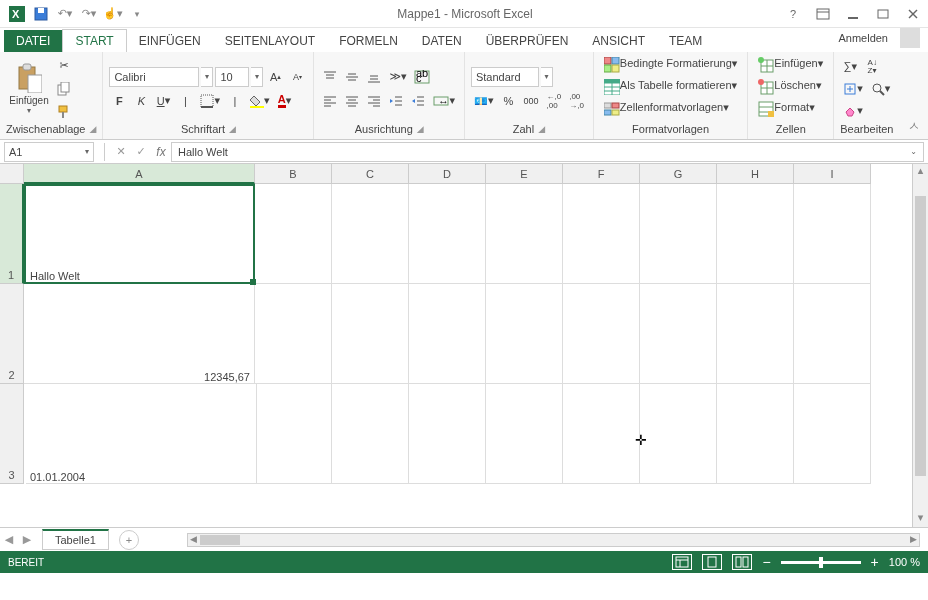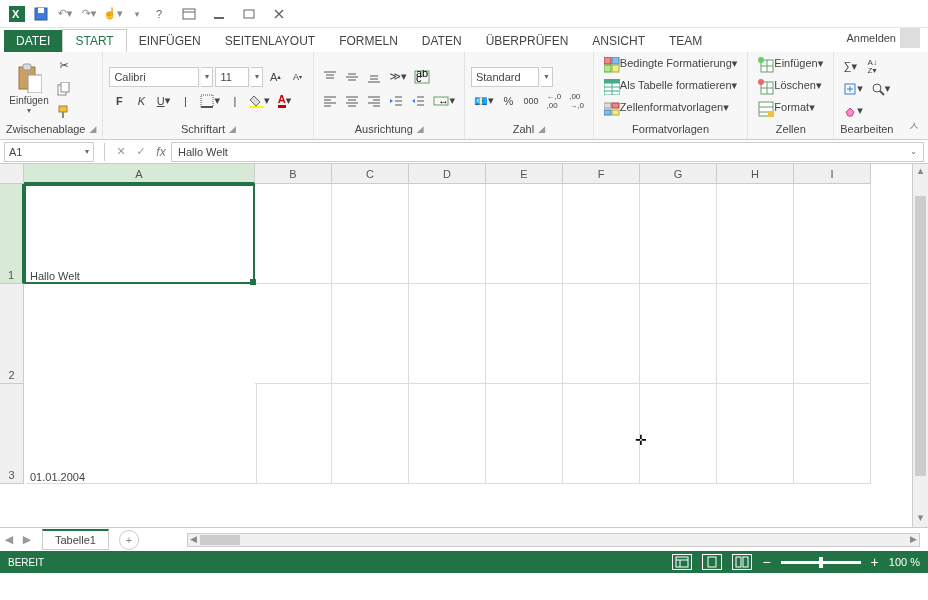--- a/index.html
+++ b/index.html
@@ -7,21 +7,21 @@
 .titlebar{height:28px;background:#fff;display:flex;align-items:center;padding:0 4px;border-bottom:1px solid #e5e5e5}
 .titlebar .qat{display:flex;align-items:center;gap:2px;margin-left:2px}
 .qat-btn{width:22px;height:22px;display:flex;align-items:center;justify-content:center;cursor:pointer}
 .titlebar .title{flex:1;text-align:center;font-size:12px;color:#666}
 .titlebar .winctl{display:flex;gap:8px;align-items:center}
 .winctl-btn{width:22px;height:22px;display:flex;align-items:center;justify-content:center;cursor:pointer;color:#666}
 .tabs{height:24px;display:flex;align-items:flex-end;background:#fff;padding-left:4px}
 .tab{padding:4px 12px;font-size:12px;text-transform:uppercase;cursor:pointer;color:#444}
 .tab.file{background:#217346;color:#fff}
 .tab.active{background:#fff;border:1px solid #ccc;border-bottom:none;color:#217346}
-.tabs .anmelden{margin-left:auto;padding:4px 8px;display:flex;align-items:center;gap:4px}
+.tabs .anmelden{margin-left:auto;padding:4px 8px;display:flex;align-items:center;gap:12px}
 .avatar{width:20px;height:20px;background:#ddd;display:inline-block}
 .ribbon{height:88px;background:#f7f7f7;border-bottom:1px solid #ccc;display:flex;position:relative}
 .group{display:flex;flex-direction:column;padding:2px 6px;border-right:1px solid #e3e3e3;height:100%}
 .group-body{flex:1;display:flex;align-items:center;gap:2px}
 .group-label{text-align:center;font-size:10px;color:#777;padding-bottom:2px;display:flex;justify-content:center;align-items:center;gap:4px}
 .group-label .launcher{font-size:9px;color:#999}
 .big-btn{display:flex;flex-direction:column;align-items:center;justify-content:center;width:46px;height:66px;cursor:pointer}
 .big-btn .lbl{font-size:10px;margin-top:2px}
 .col{display:flex;flex-direction:column;gap:3px;justify-content:center}
 .row{display:flex;gap:2px;align-items:center}
@@ -86,20 +86,21 @@
         <svg width="14" height="14">
           <rect x="1" y="1" width="12" height="12" fill="#3b7dd8" stroke="#2c5aa0"></rect>
           <rect x="4" y="1" width="6" height="5" fill="#fff"></rect>
         </svg>
       </div>
     <div class="qat-btn" style="color:#888">↶▾</div>
     <div class="qat-btn" style="color:#888">↷▾</div>
     <div class="qat-btn" style="color:#888">☝▾</div>
     <div class="qat-btn" style="color:#888;font-size:9px">▾</div>
   </div>
+  <div class="title">Mappe1 - Microsoft Excel</div>
   <div class="winctl">
     <div class="winctl-btn">?</div>
     <div class="winctl-btn">
         <svg width="14" height="12">
           <rect x="1" y="1" width="12" height="10" fill="none" stroke="#666"></rect>
           <line x1="1" y1="4" x2="13" y2="4" stroke="#666"></line>
         </svg>
       </div>
     <div class="winctl-btn">
         <svg width="12" height="12">
@@ -170,21 +171,21 @@
         <span class="launcher">◢</span>
       </div>
   </div>
 
   <div class="group">
     <div class="group-body">
         <div class="col" style="gap:4px">
       <div class="row">
         <div class="sel font">Calibri</div>
             <div class="dd">▾</div>
-        <div class="sel size">11</div>
+        <div class="sel size">10</div>
             <div class="dd">▾</div>
         <div class="rbtn">A<sup style="font-size:7px">▴</sup></div>
         <div class="rbtn" style="font-size:9px">A<sup style="font-size:6px">▾</sup></div>
       </div>
       <div class="row">
         <div class="rbtn">
               <b>F</b>
             </div>
         <div class="rbtn">
               <i>K</i>
@@ -462,20 +463,21 @@
       <div class="cells" id="cells" style="flex:1">
           <div class="cell sel" style="left: 0px; top: 0px; width: 231px; height: 100px; justify-content: flex-start;">Hallo Welt</div>
           <div class="cell" style="left: 231px; top: 0px; width: 77px; height: 100px;"></div>
           <div class="cell" style="left: 308px; top: 0px; width: 77px; height: 100px;"></div>
           <div class="cell" style="left: 385px; top: 0px; width: 77px; height: 100px;"></div>
           <div class="cell" style="left: 462px; top: 0px; width: 77px; height: 100px;"></div>
           <div class="cell" style="left: 539px; top: 0px; width: 77px; height: 100px;"></div>
           <div class="cell" style="left: 616px; top: 0px; width: 77px; height: 100px;"></div>
           <div class="cell" style="left: 693px; top: 0px; width: 77px; height: 100px;"></div>
           <div class="cell" style="left: 770px; top: 0px; width: 77px; height: 100px;"></div>
+          <div class="cell" style="left: 0px; top: 100px; width: 231px; height: 100px; justify-content: flex-end;">12345,67</div>
           <div class="cell" style="left: 231px; top: 100px; width: 77px; height: 100px;"></div>
           <div class="cell" style="left: 308px; top: 100px; width: 77px; height: 100px;"></div>
           <div class="cell" style="left: 385px; top: 100px; width: 77px; height: 100px;"></div>
           <div class="cell" style="left: 462px; top: 100px; width: 77px; height: 100px;"></div>
           <div class="cell" style="left: 539px; top: 100px; width: 77px; height: 100px;"></div>
           <div class="cell" style="left: 616px; top: 100px; width: 77px; height: 100px;"></div>
           <div class="cell" style="left: 693px; top: 100px; width: 77px; height: 100px;"></div>
           <div class="cell" style="left: 770px; top: 100px; width: 77px; height: 100px;"></div>
           <div class="cell" style="left: 2px; top: 200px; width: 231px; height: 100px; justify-content: flex-start;">01.01.2004</div>
           <div class="cell" style="left: 231px; top: 200px; width: 77px; height: 100px;"></div>

